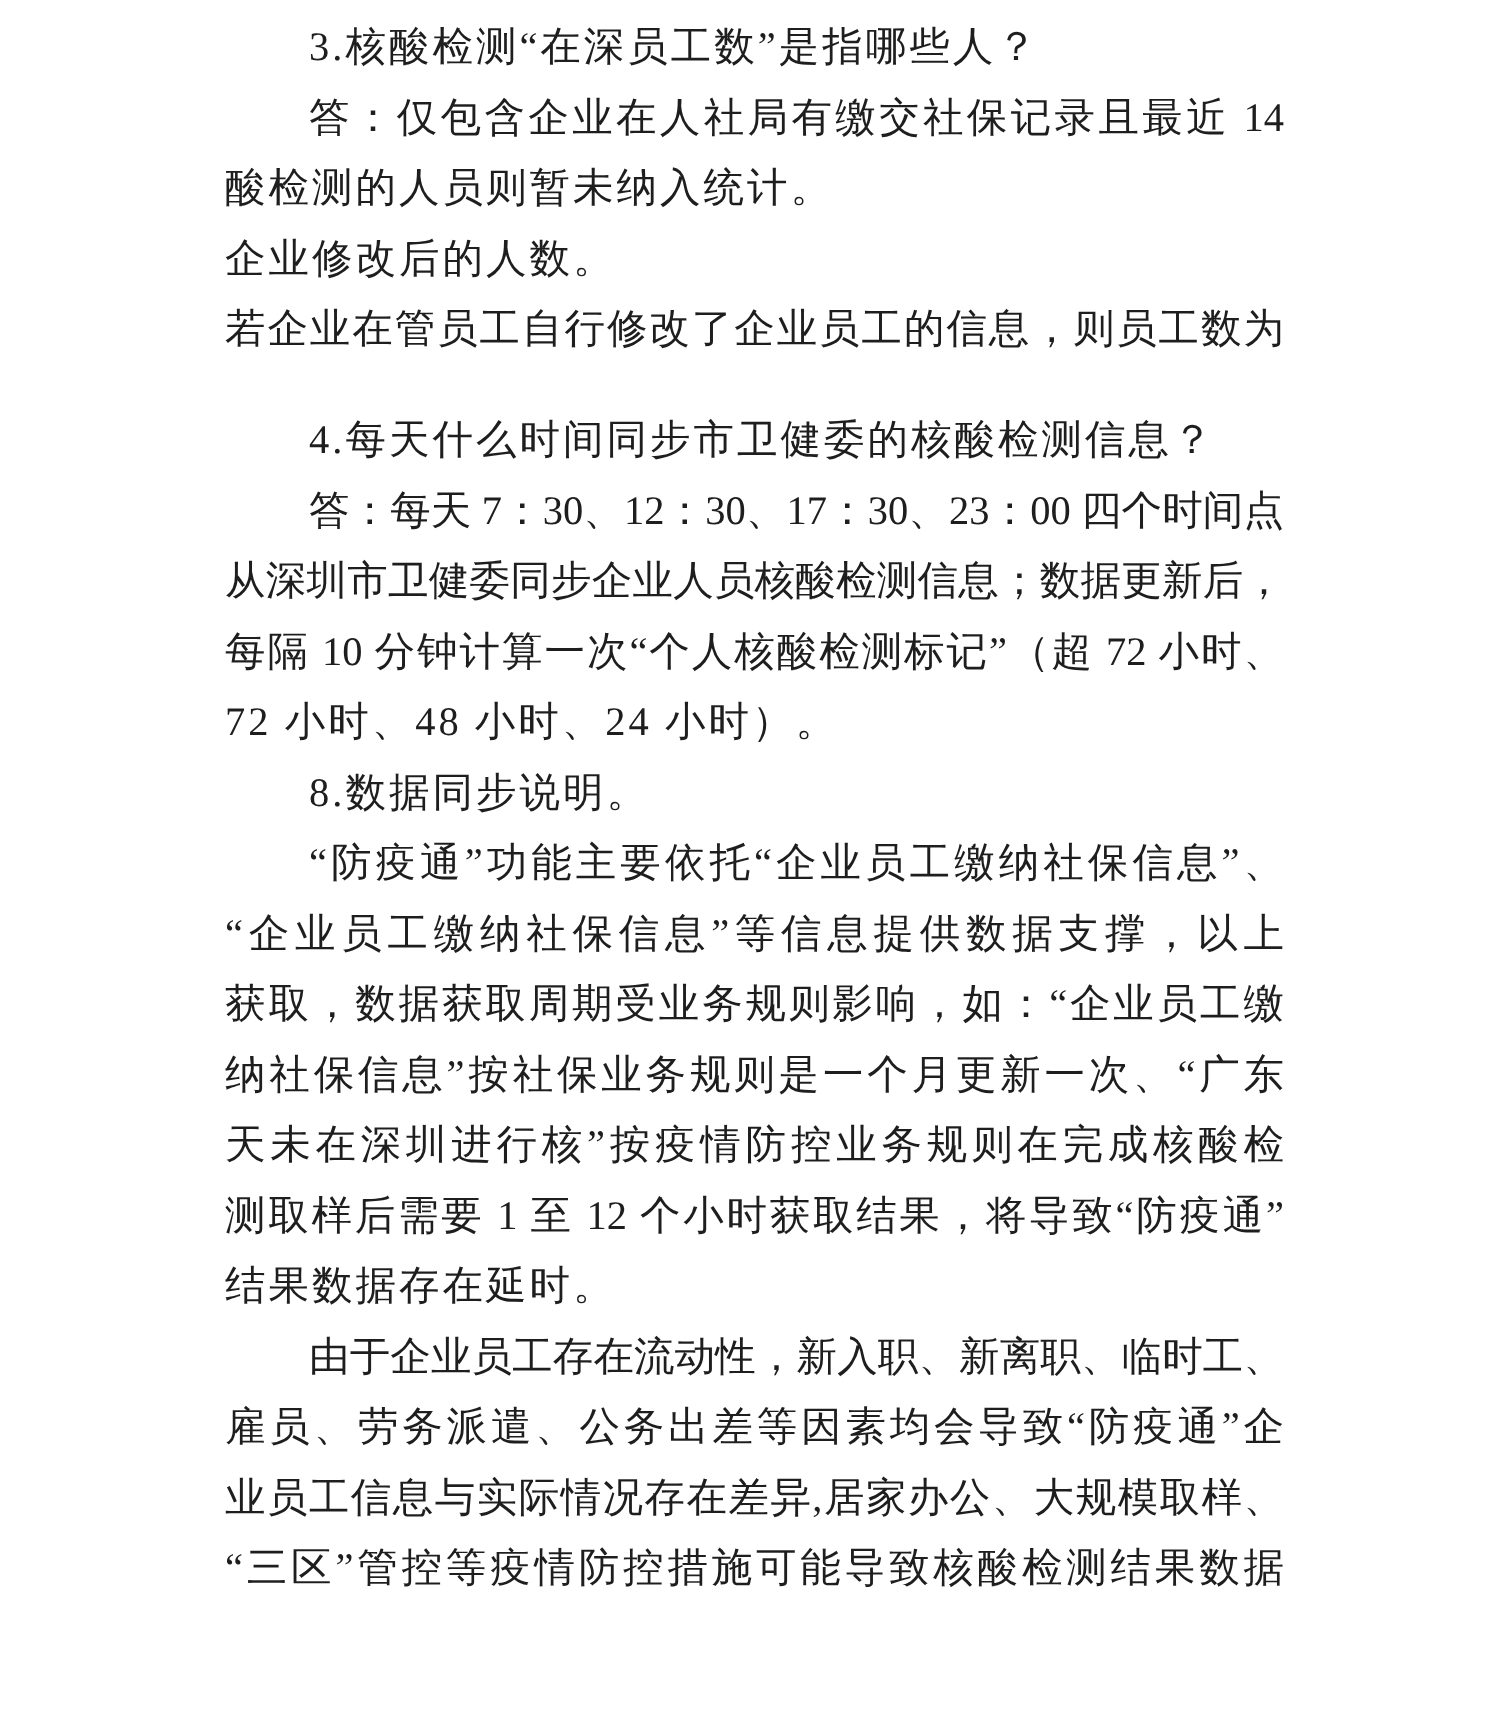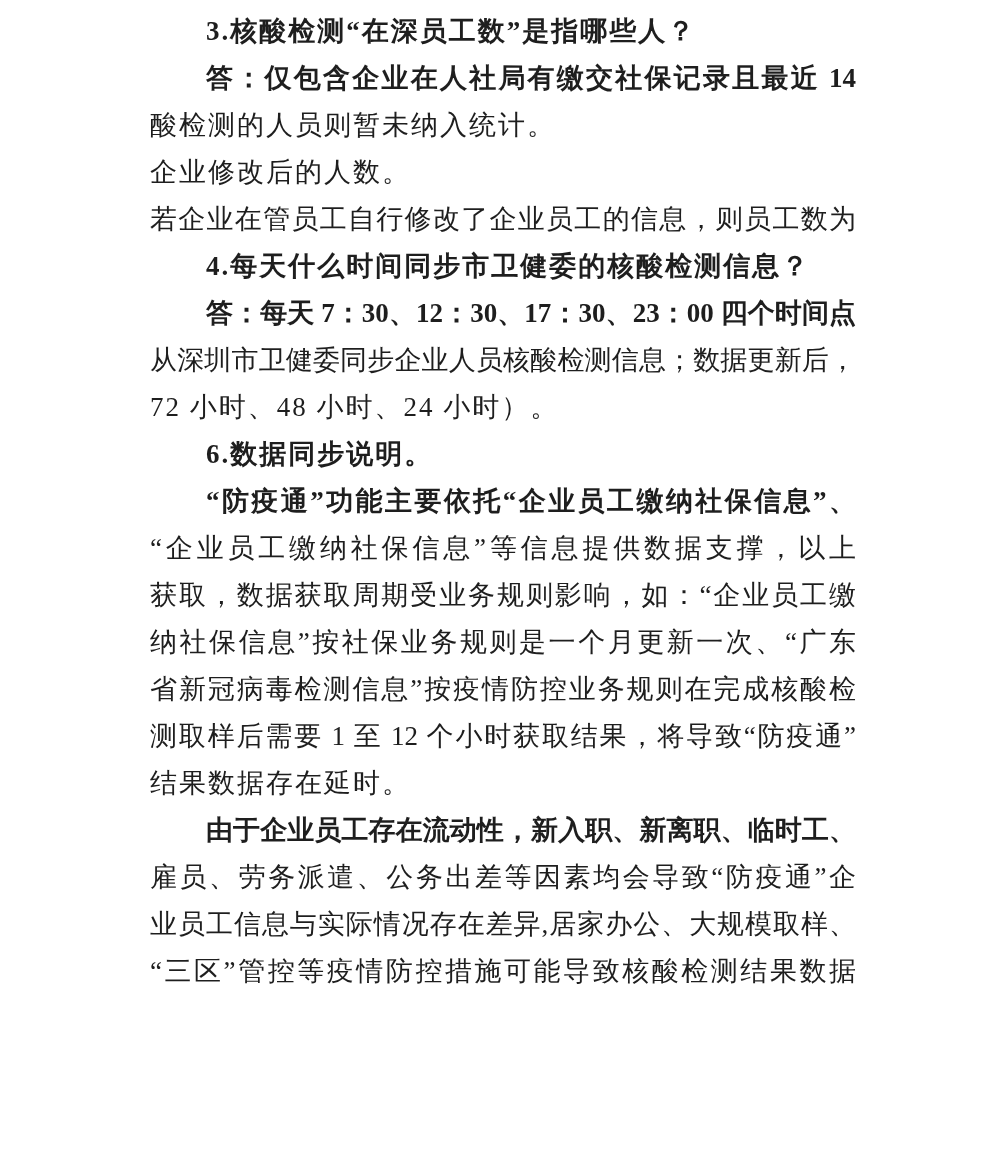--- a/index.html
+++ b/index.html
@@ -34,45 +34,46 @@
     overflow: visible;
   }
   .line.fill {
     letter-spacing: normal;
     white-space: normal;
     text-align: justify;
     text-align-last: justify;
   }
   .line.indent {
     text-indent: 56px;
-    font-weight: bold;
   }
   .line.gap-before {
+    margin-top: 27px;
   }
 </style>
 </head>
 <body>
 
 <div class="page">
   <div class="text-block">
       <div class="line indent">3.核酸检测“在深员工数”是指哪些人？</div>
       <div class="line indent fill">答：仅包含企业在人社局有缴交社保记录且最近 14</div>
       <div class="line">酸检测的人员则暂未纳入统计。</div>
       <div class="line">企业修改后的人数。</div>
       <div class="line fill">若企业在管员工自行修改了企业员工的信息，则员工数为</div>
       <div class="line indent gap-before">4.每天什么时间同步市卫健委的核酸检测信息？</div>
       <div class="line indent fill">答：每天 7：30、12：30、17：30、23：00 四个时间点</div>
       <div class="line fill">从深圳市卫健委同步企业人员核酸检测信息；数据更新后，</div>
+      <div class="line fill">每隔 10 分钟计算一次“个人核酸检测标记”（超 72 小时、</div>
       <div class="line">72 小时、48 小时、24 小时）。</div>
-      <div class="line indent">6.数据同步说明。</div>
+      <div class="line indent">8.数据同步说明。</div>
       <div class="line indent fill">“防疫通”功能主要依托“企业员工缴纳社保信息”、</div>
       <div class="line fill">“企业员工缴纳社保信息”等信息提供数据支撑，以上</div>
       <div class="line fill">获取，数据获取周期受业务规则影响，如：“企业员工缴</div>
       <div class="line fill">纳社保信息”按社保业务规则是一个月更新一次、“广东</div>
-      <div class="line fill">省新冠病毒检测信息”按疫情防控业务规则在完成核酸检</div>
+      <div class="line fill">天未在深圳进行核”按疫情防控业务规则在完成核酸检</div>
       <div class="line fill">测取样后需要 1 至 12 个小时获取结果，将导致“防疫通”</div>
       <div class="line">结果数据存在延时。</div>
       <div class="line indent fill">由于企业员工存在流动性，新入职、新离职、临时工、</div>
       <div class="line fill">雇员、劳务派遣、公务出差等因素均会导致“防疫通”企</div>
       <div class="line fill">业员工信息与实际情况存在差异,居家办公、大规模取样、</div>
       <div class="line fill">“三区”管控等疫情防控措施可能导致核酸检测结果数据</div>
     </div>
 </div>
 
 </body></html>

